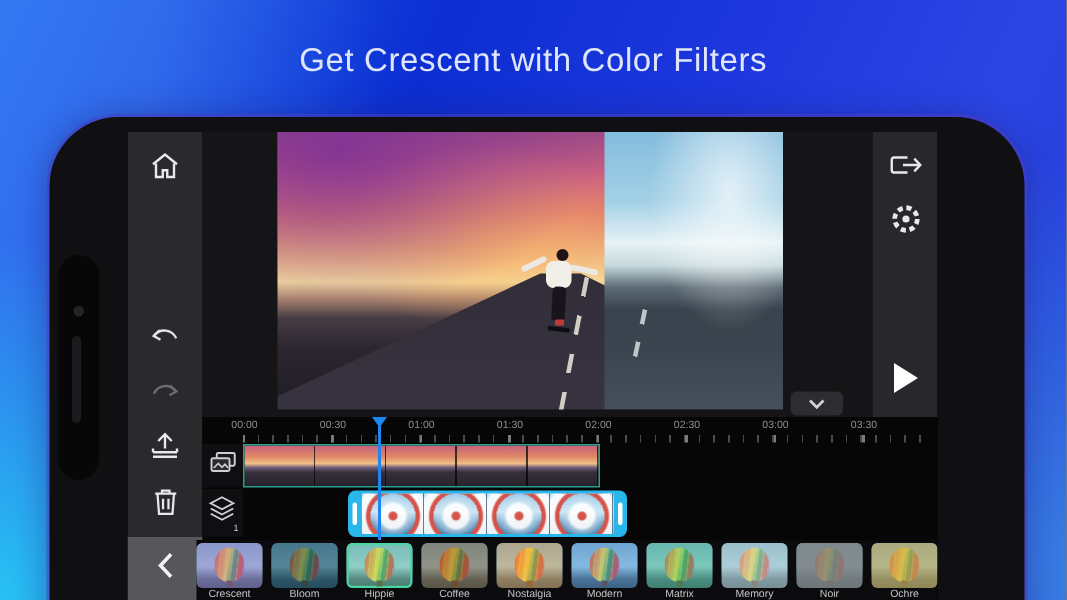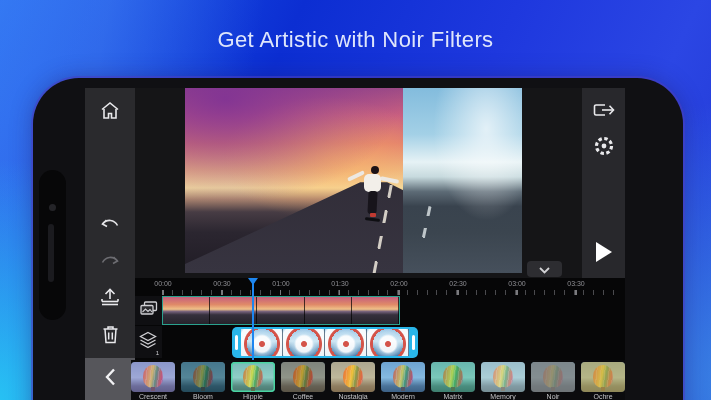--- a/index.html
+++ b/index.html
@@ -97,21 +97,21 @@
   .tint{position:absolute;left:0;top:0;width:100%;height:100%;}
   .fname{margin-top:1px;font-size:7px;line-height:8px;color:#c4c4c7;text-align:center;
     white-space:nowrap;overflow:hidden;}
   svg{overflow:visible;}
 </style>
 </head>
 <body>
 
 <div class="canvas">
 
-  <div class="banner-title">Get Artistic with Noir Filters</div>
+  <div class="banner-title">Get Crescent with Color Filters</div>
 
   <div class="phone">
     <div class="notch">
       <div class="cam-dot"></div>
       <div class="speaker-slot"></div>
     </div>
   </div>
 
   <div class="screen">
 

